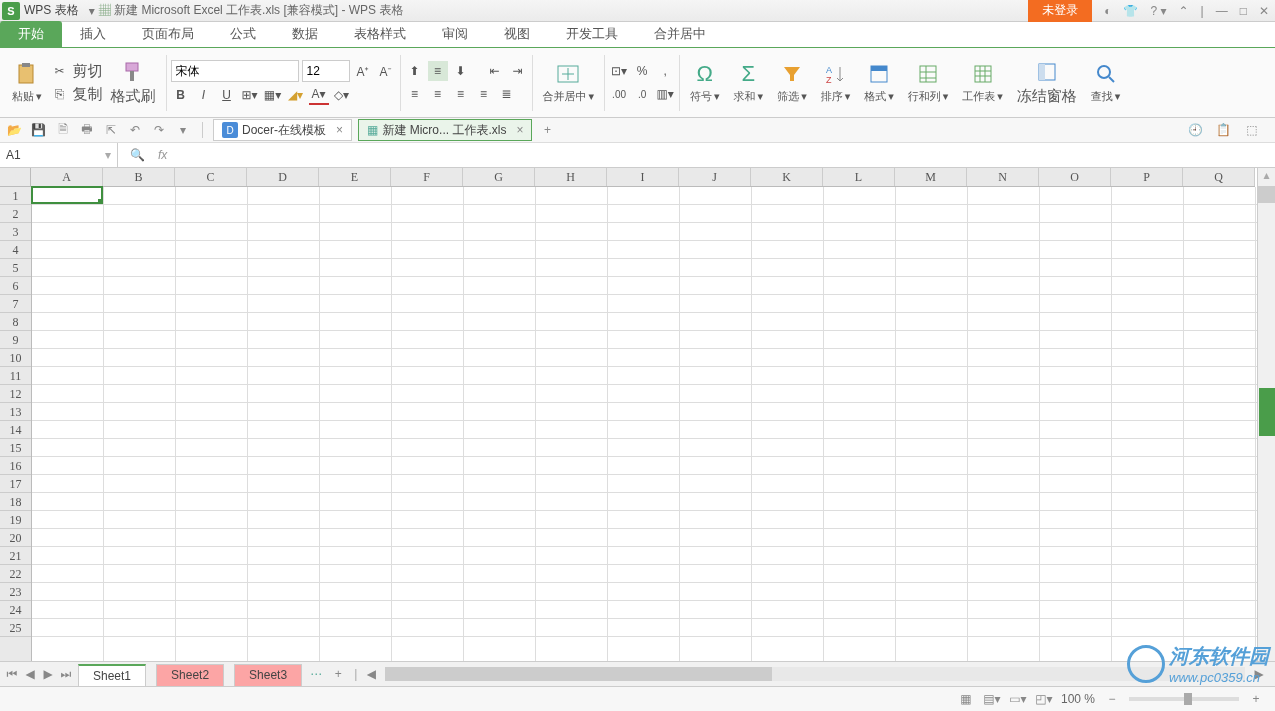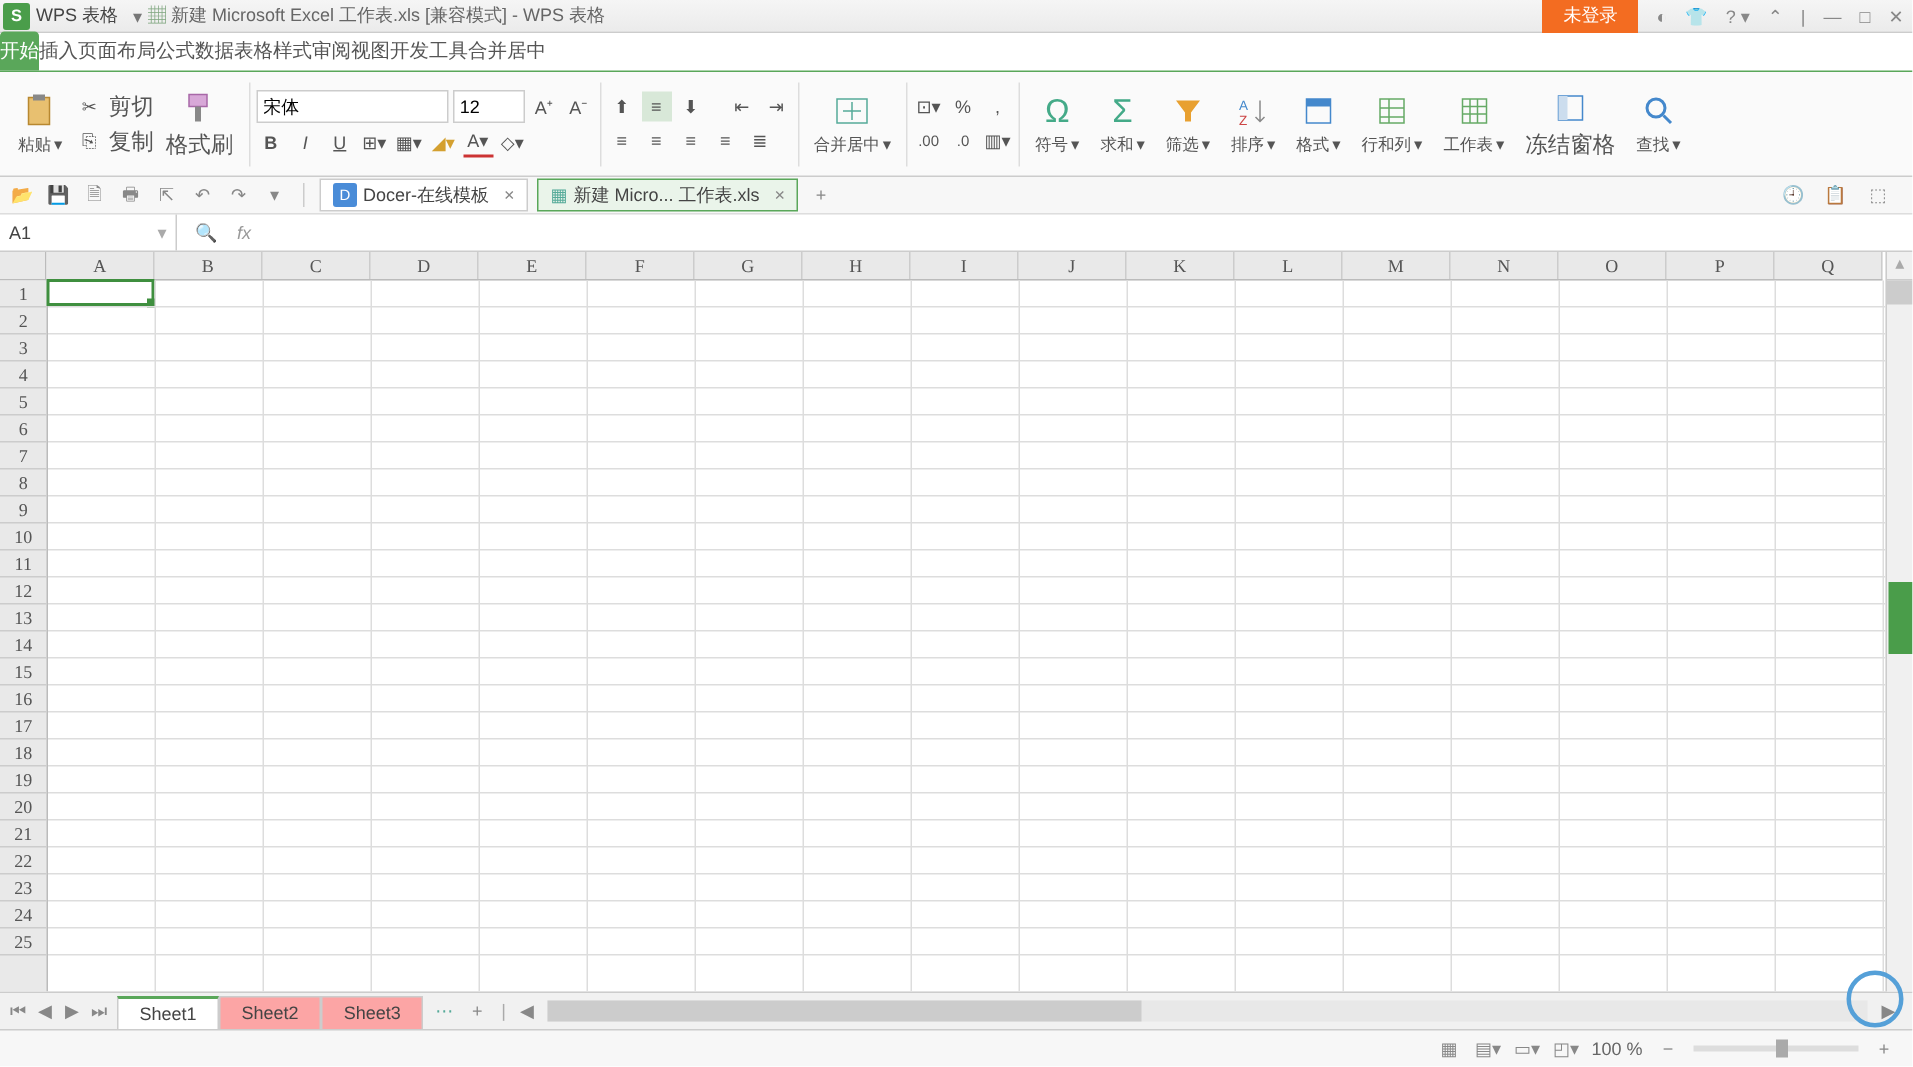--- a/index.html
+++ b/index.html
@@ -6,21 +6,21 @@
 body { width: 1275px; height: 711px; background: #fff; overflow: hidden; position: relative; font-size: 12px; color: #444; }
 .title-bar { height: 22px; background: linear-gradient(#f5f5f5,#ebebeb); display: flex; align-items: center; border-bottom: 1px solid #ccc; }
 .app-badge { background: #4a9d4a; color: #fff; width: 18px; height: 18px; margin: 0 4px 0 2px; display: flex; align-items: center; justify-content: center; border-radius: 2px; font-size: 11px; font-weight: bold; }
 .app-name { font-size: 12px; color: #444; padding-right: 6px; }
 .dd { color: #777; padding: 0 4px; }
 .title-center { flex: 1; text-align: left; font-size: 12px; color: #666; }
 .title-right { display: flex; align-items: center; gap: 12px; padding-right: 6px; }
 .login-btn { background: #f36c21; color: #fff; padding: 3px 14px; font-size: 12px; }
 .wc { color: #888; cursor: pointer; }
 .menu-bar { height: 26px; background: #fff; display: flex; align-items: flex-end; border-bottom: 1px solid #5aa75a; }
-.menu-item { padding: 4px 0; font-size: 13px; color: #555; cursor: pointer; }
+.menu-item { padding: 4px 18px; font-size: 13px; color: #555; cursor: pointer; }
 .menu-item.active { background: #5aa75a; color: #fff; border-radius: 3px 3px 0 0; }
 .ribbon { height: 70px; background: #fafafa; border-bottom: 1px solid #ccc; display: flex; align-items: center; padding: 4px 6px; gap: 2px; }
 .rgroup { display: flex; flex-direction: column; align-items: center; padding: 0 6px; height: 62px; justify-content: center; }
 .rgroup.lg { gap: 2px; }
 .rcol { display: flex; flex-direction: column; gap: 3px; }
 .rrow { display: flex; gap: 3px; align-items: center; }
 .sep { width: 1px; height: 56px; background: #ddd; margin: 0 2px; }
 .ib { width: 20px; height: 20px; display: flex; align-items: center; justify-content: center; color: #555; cursor: pointer; }
 .lbl { font-size: 15px; color: #555; cursor: pointer; white-space: nowrap; }
 .lblb { font-size: 11px; color: #555; cursor: pointer; display: flex; align-items: center; gap: 2px; }
@@ -424,21 +424,21 @@
   <div class="green-mark" style="top:220px"></div>
 </div>
 
 <div class="sheet-bar">
   <div class="nav-btns">
     <span class="nav-btn">⏮</span>
     <span class="nav-btn">◀</span>
     <span class="nav-btn">▶</span>
     <span class="nav-btn">⏭</span>
   </div>
-  <div id="sheet-tabs" style="display:flex;gap:0">
+  <div id="sheet-tabs" style="display:flex;gap:10px">
       <div class="sheet-tab active">Sheet1</div>
       <div class="sheet-tab">Sheet2</div>
       <div class="sheet-tab">Sheet3</div>
     </div>
   <span class="nav-btn" style="color:#5a9;margin:0 6px">⋯</span>
   <span class="nav-btn">+</span>
   <div class="hscroll">
     <span style="color:#aaa">|</span>
     <span class="nav-btn">◀</span>
     <div class="hscroll-track">
@@ -456,13 +456,17 @@
   <span>100 %</span>
   <span class="sb-icon">−</span>
   <div class="zoom-slider">
       <div class="zoom-thumb"></div>
     </div>
   <span class="sb-icon">+</span>
 </div>
 
 <div class="watermark">
   <div class="wm-logo"></div>
+  <div>
+    <div style="font-weight:bold">河东软件园</div>
+    <div style="font-size:13px">www.pc0359.cn</div>
+  </div>
 </div>
 
 </body></html>

